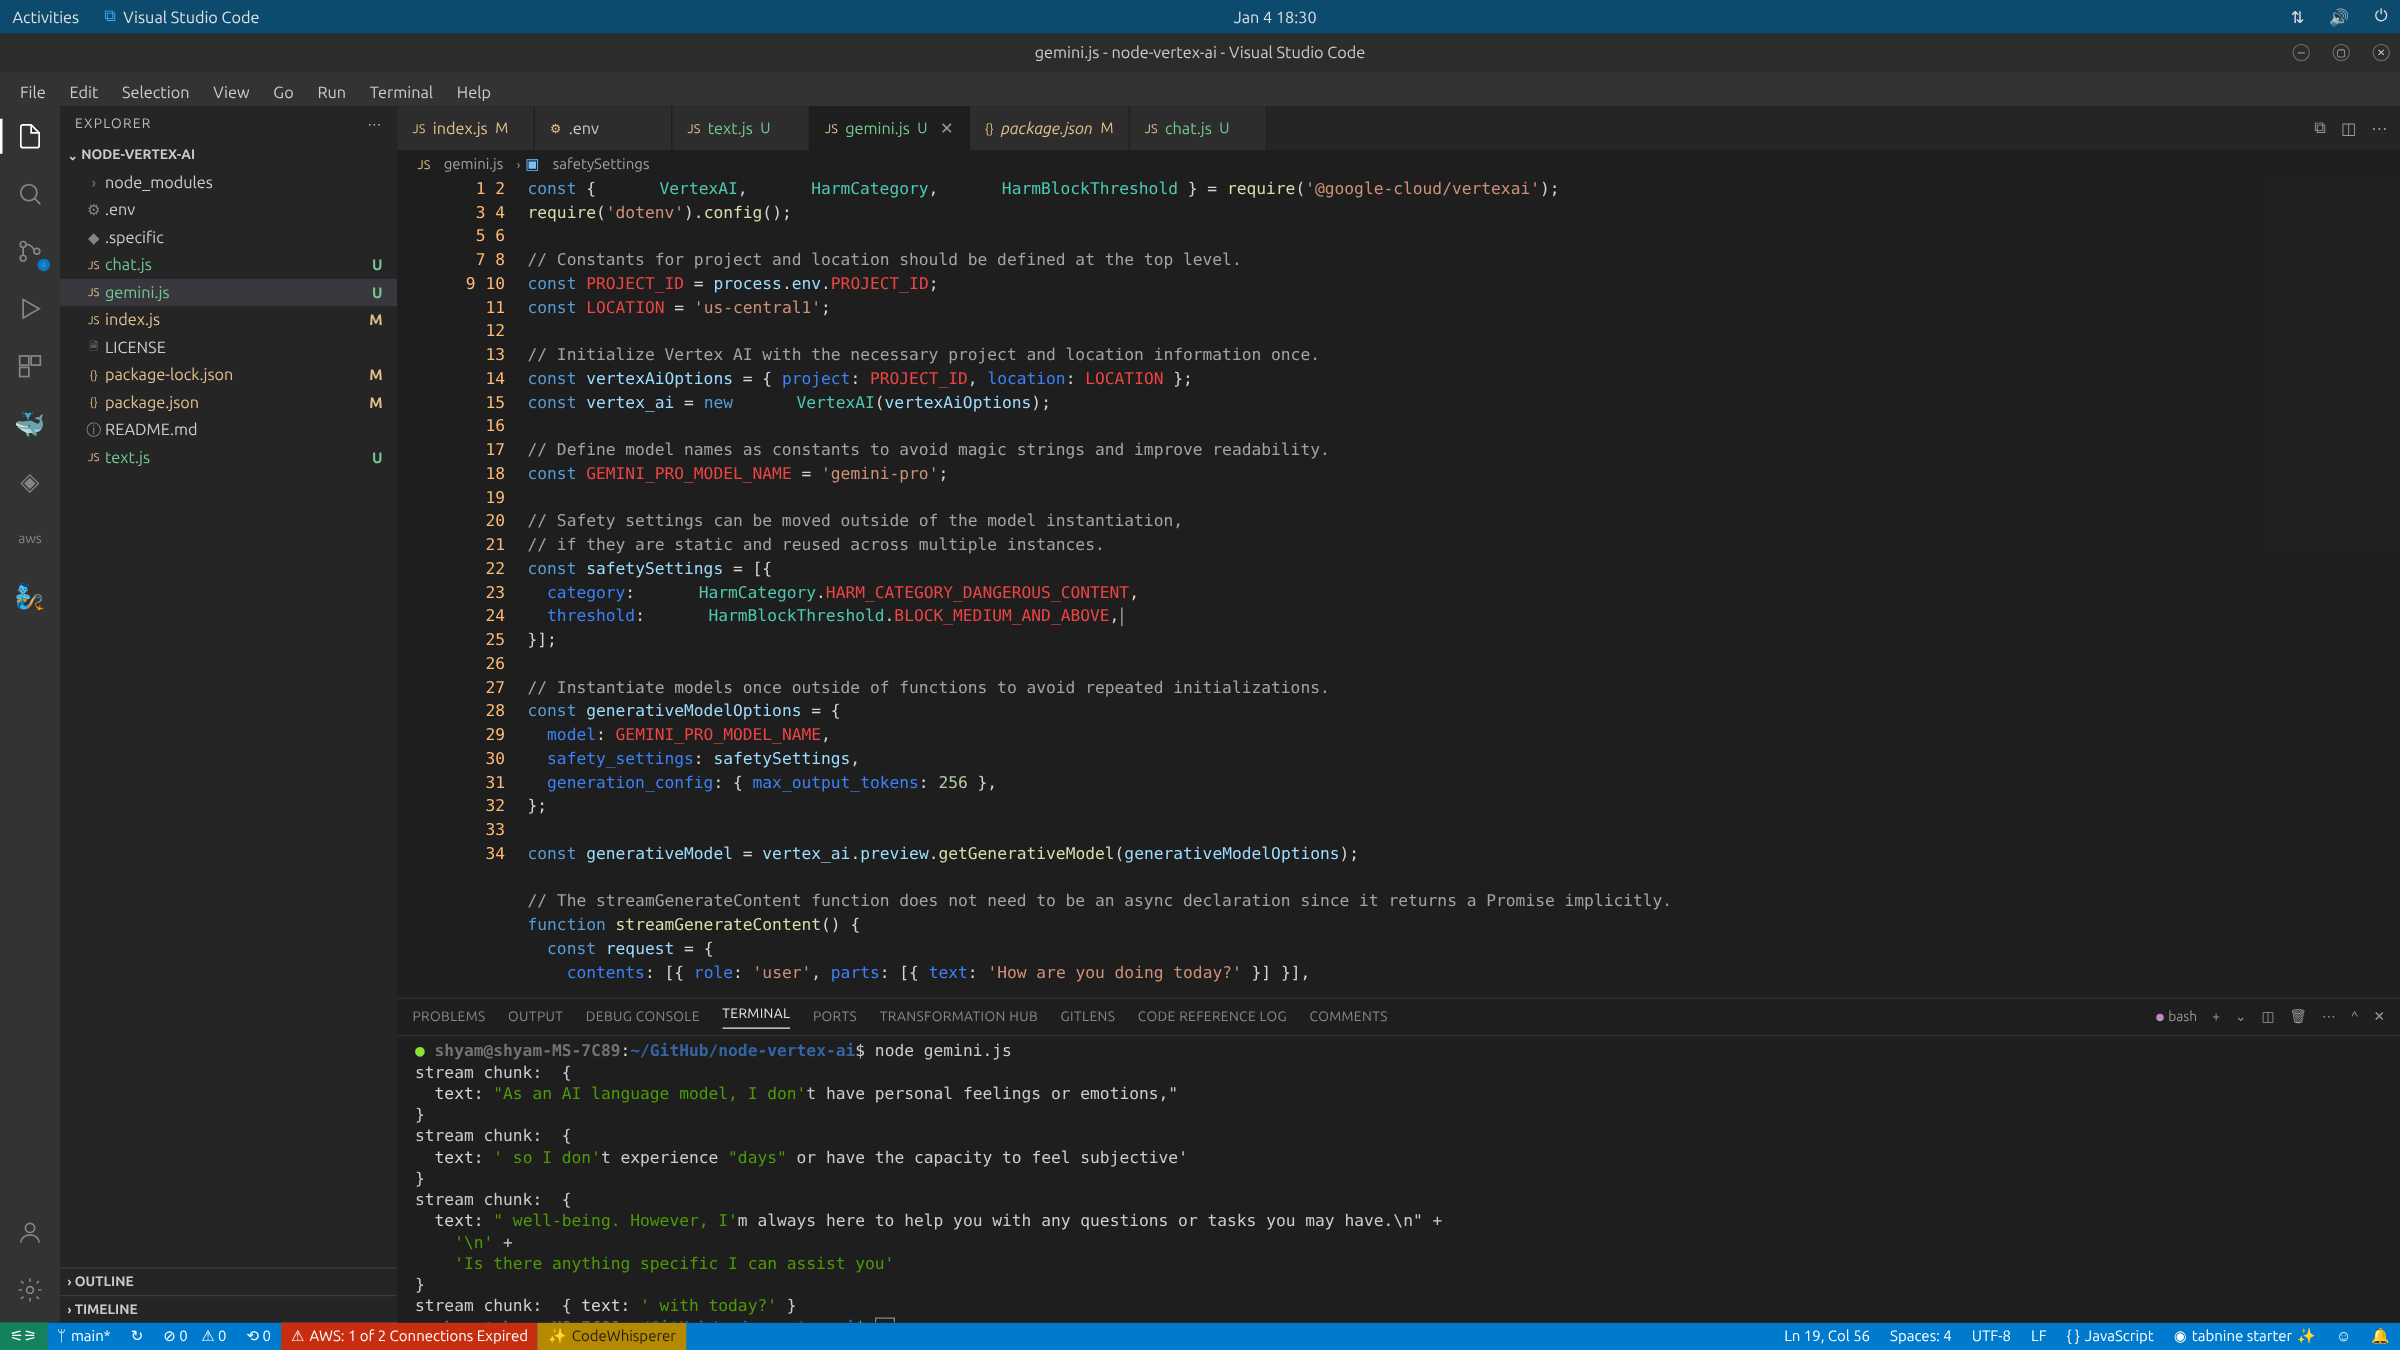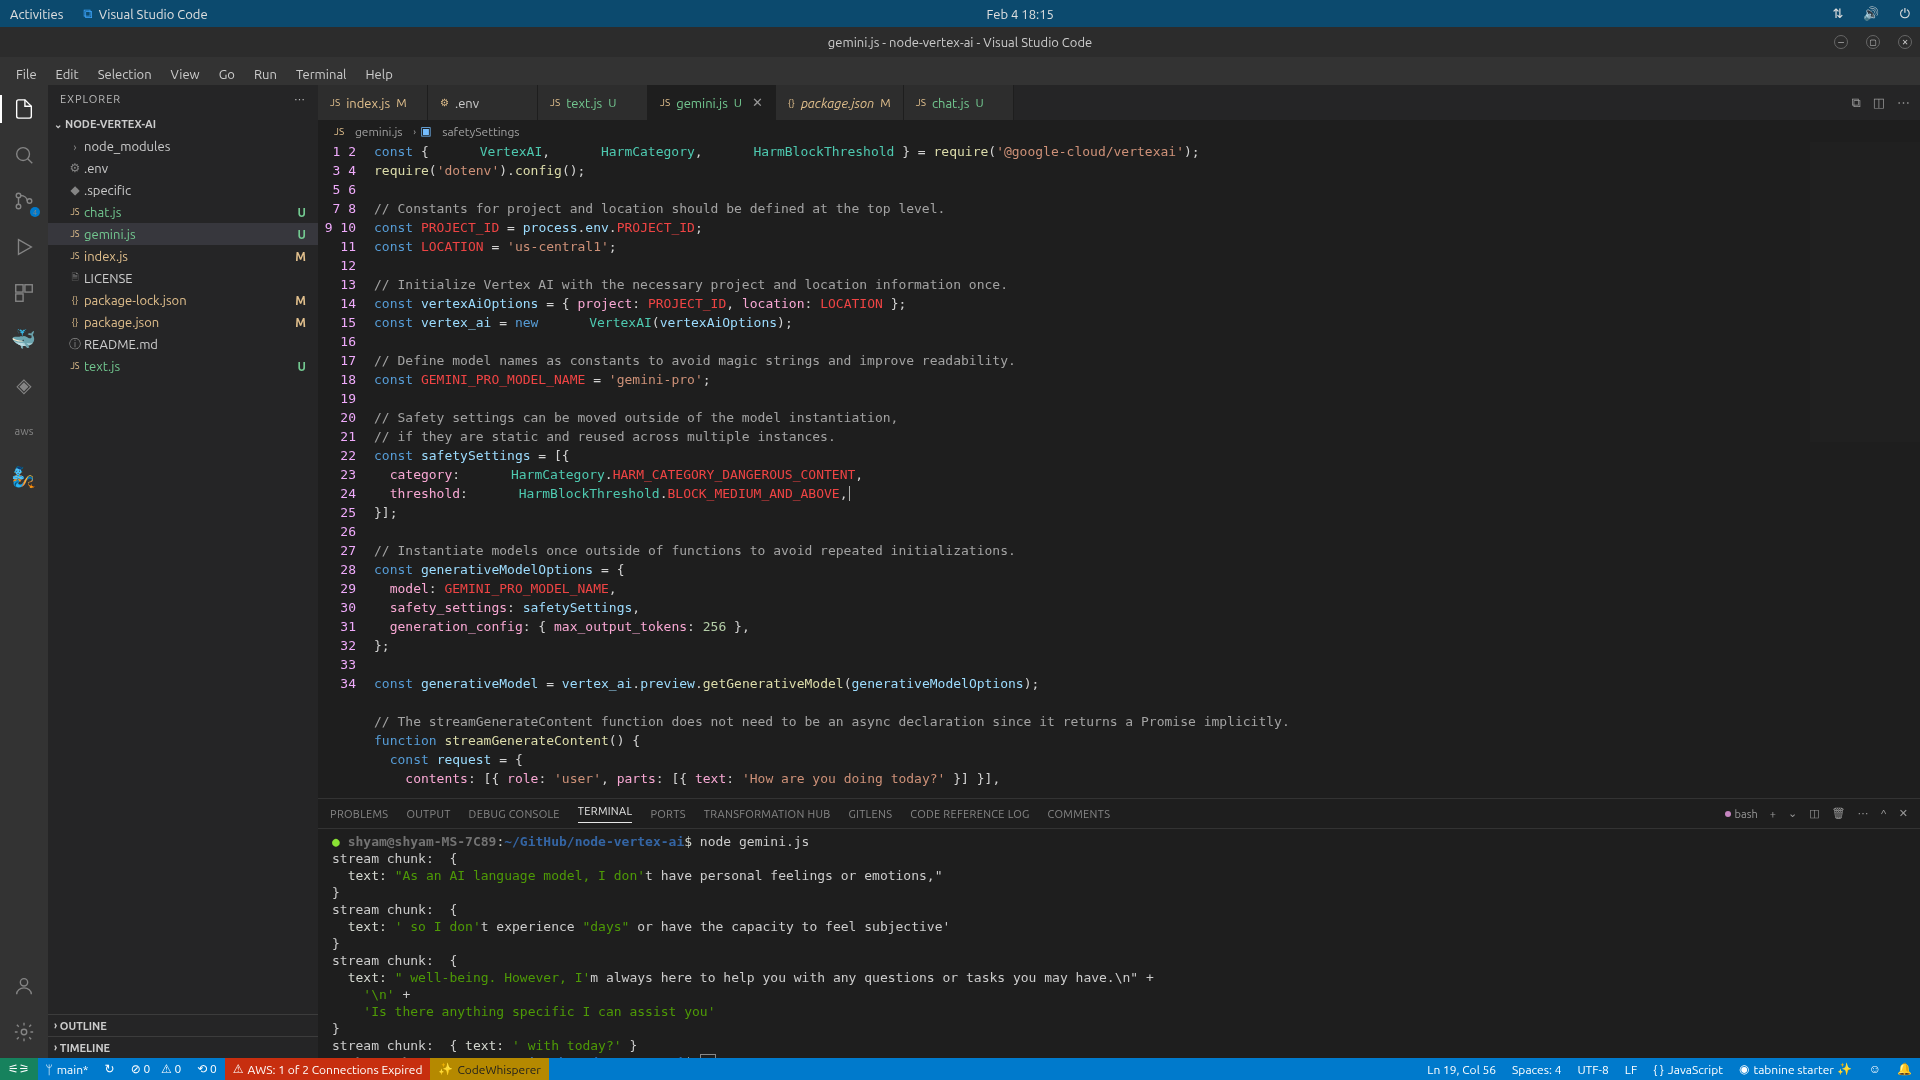--- a/index.html
+++ b/index.html
@@ -33,21 +33,21 @@
 .sidebar-section { height: 22px; display: flex; align-items: center; padding: 0 6px; font-size: 11px; font-weight: bold; border-top: 1px solid #3c3c3c; cursor: pointer; }
 .editor-area { flex: 1; display: flex; flex-direction: column; background: #1e1e1e; position: relative; }
 .tabs-bar { height: 35px; background: #252526; display: flex; align-items: stretch; }
 .tab { display: flex; align-items: center; padding: 0 12px; gap: 6px; background: #2d2d2d; border-right: 1px solid #1e1e1e; cursor: pointer; font-size: 13px; min-width: 110px; }
 .tab.active { background: #1e1e1e; }
 .tab .tab-status { font-size: 12px; }
 .tab .close { margin-left: 4px; color: #999; }
 .tabs-actions { margin-left: auto; display: flex; align-items: center; gap: 12px; padding-right: 10px; color: #999; }
 .breadcrumbs { height: 22px; display: flex; align-items: center; padding-left: 16px; font-size: 12px; color: #a0a0a0; gap: 4px; }
 .editor-body { flex: 1; display: flex; overflow: hidden; font-family: 'Consolas', 'Monaco', monospace; font-size: 13px; line-height: 19px; }
-.gutter { width: 56px; text-align: right; padding-right: 18px; color: #f0abfc; user-select: none; }
+.gutter { width: 56px; text-align: right; padding-right: 18px; color: #fdba74; user-select: none; margin-left: 48px; }
 .code { flex: 1; white-space: pre; color: #d4d4d4; overflow: hidden; }
 .minimap { position: absolute; top: 57px; right: 0; width: 110px; height: 300px; background: rgba(40,40,40,0.3); }
 .panel { height: 260px; background: #1e1e1e; border-top: 1px solid #333; display: flex; flex-direction: column; }
 .panel-tabs { height: 30px; display: flex; align-items: center; padding: 0 12px; gap: 18px; font-size: 11px; color: #888; border-bottom: 1px solid #333; }
 .panel-tab { cursor: pointer; letter-spacing: 0.3px; }
 .panel-tab.active { color: #e7e7e7; border-bottom: 1px solid #e7e7e7; padding-bottom: 5px; }
 .panel-actions { margin-left: auto; display: flex; align-items: center; gap: 12px; color: #999; }
 .terminal { flex: 1; padding: 4px 14px; font-family: 'Consolas', 'Monaco', monospace; font-size: 13px; line-height: 17px; overflow: hidden; white-space: pre-wrap; }
 .statusbar { height: 22px; background: #007acc; display: flex; align-items: center; font-size: 12px; color: #fff; }
 .status-item { padding: 0 8px; display: flex; align-items: center; gap: 4px; cursor: pointer; height: 100%; }
@@ -55,40 +55,40 @@
 .status-warn-red { background: #c72e0f; }
 .status-warn-yellow { background: #b58900; color: #1e1e1e; }
 .c-kw { color: #569cd6; }
 .c-var { color: #9cdcfe; }
 .c-cls { color: #4ec9b0; margin-left: 43px; }
 .c-str { color: #ce9178; }
 .c-cmt { color: #a3a3a3; }
 .c-fn { color: #dcdcaa; }
 .c-num { color: #b5cea8; }
 .c-const { color: #ef4444; }
-.c-prop { color: #f9a8d4; }
+.c-prop { color: #3b82f6; }
 .t-white { color: #d3d7cf; }
 .t-str { color: #4e9a06; }
 .t-greenb { color: #737373; font-weight: bold; }
 .t-blueb { color: #3465a4; font-weight: bold; }
 .chev { font-size: 10px; }
 .badge { position: absolute; bottom: -2px; right: -2px; background: #007acc; border-radius: 50%; width: 10px; height: 10px; font-size: 7px; display: flex; align-items: center; justify-content: center; }
 </style>
 </head>
 <body>
 
 <div class="gnome-topbar">
   <div class="gnome-left">
     <span class="gnome-item">Activities</span>
     <span class="gnome-item">
       <span style="color:#3ea6ff">⧉</span>
       <span>Visual Studio Code</span>
     </span>
   </div>
-  <div>Feb 4  18:15</div>
+  <div>Jan 4  18:30</div>
   <div class="gnome-right">
     <span>⇅</span>
     <span>🔊</span>
     <span>⏻</span>
   </div>
 </div>
 
 <div class="titlebar">
   <span>gemini.js - node-vertex-ai - Visual Studio Code</span>
   <div class="win-controls">

